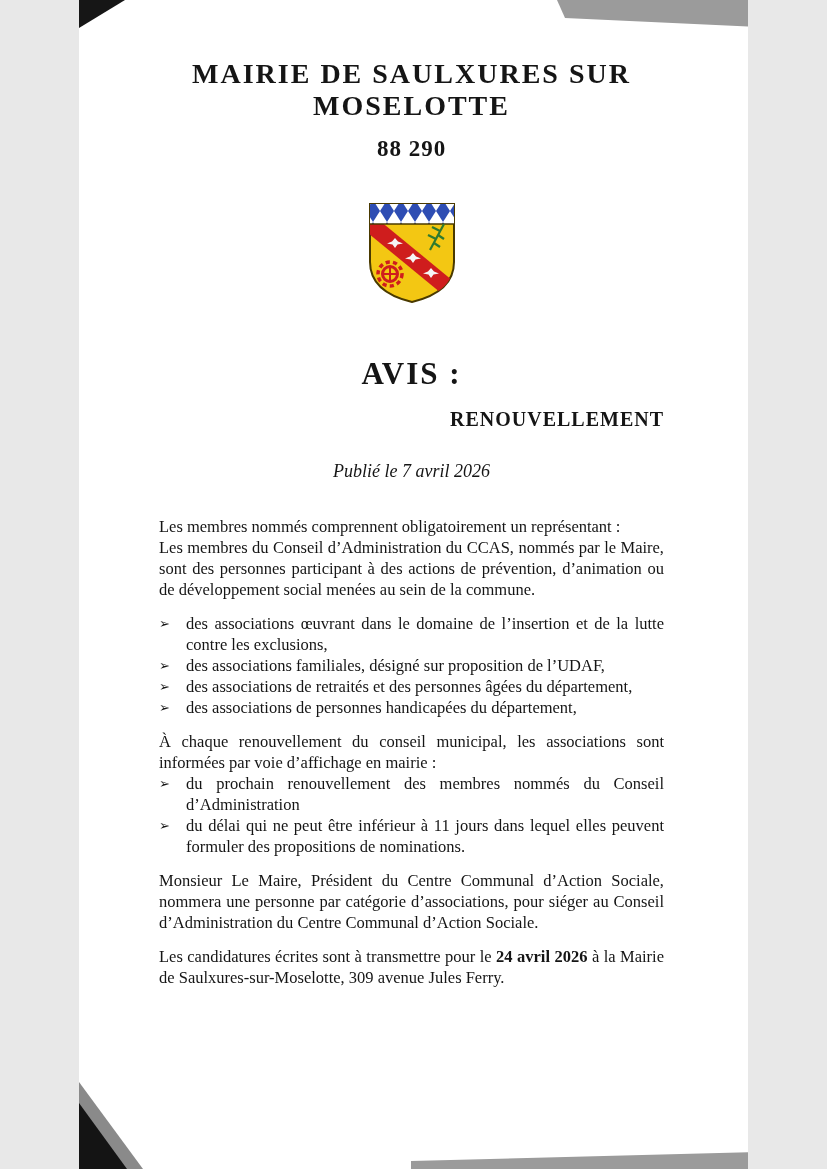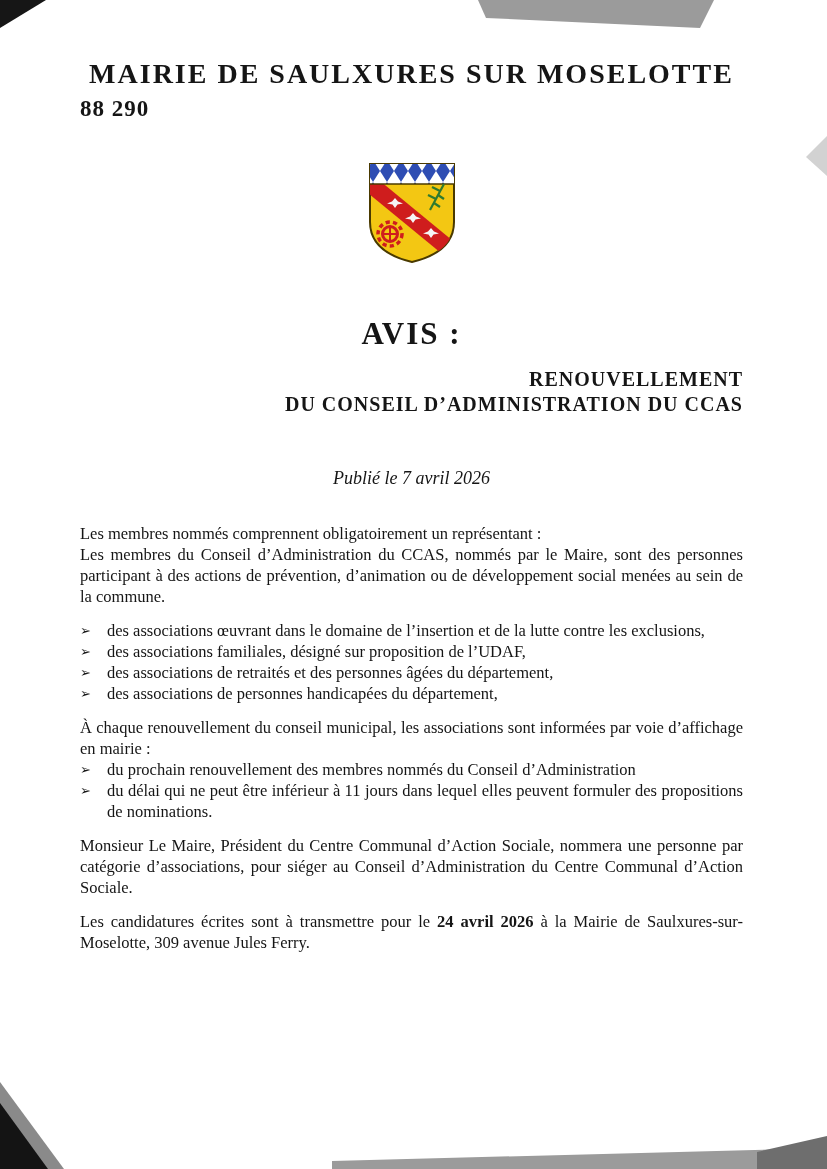--- a/index.html
+++ b/index.html
@@ -1,27 +1,27 @@
 <!DOCTYPE html>
 <html><head>
 <meta charset="utf-8">
 <style>
   html,body{margin:0;padding:0;background:#e8e8e8;}
   .page{
-    position:relative;width:827px;height:1169px;background:#ffffff;
+    position:relative;width:669px;height:1169px;background:#ffffff;
     font-family:"Liberation Serif",serif;color:#151515;overflow:hidden;
     margin:0 auto;
   }
   .content{position:absolute;left:80px;right:84px;top:58px;}
   .doc-title{margin:0;text-align:center;font-weight:bold;font-size:28px;letter-spacing:2px;}
-  .postal{margin:6px 0 0;font-weight:bold;font-size:23px;letter-spacing:1px;}
+  .postal{margin:14px 0 0;text-align:center;font-weight:bold;font-size:23px;letter-spacing:1px;}
   .arms-wrap{text-align:center;margin-top:38px;height:106px;}
   .avis{margin:50px 0 16px;text-align:center;font-weight:bold;font-size:31px;letter-spacing:2px;}
   .sub{margin:2px 0 0;text-align:right;font-weight:bold;font-size:20px;letter-spacing:1px;}
-  .published{margin:52px 0 0;text-align:center;font-style:italic;font-size:18px;}
+  .published{margin:30px 0 0;text-align:center;font-style:italic;font-size:18px;}
   .body-text{margin-top:34px;font-size:16.5px;line-height:21px;text-align:justify;}
   .para{margin:0 0 13px;}
   .para.intro{margin-bottom:0;}
   .list{margin:0 0 13px;}
   .bullet-item{display:flex;}
   .bullet{flex:0 0 27px;width:27px;font-family:"DejaVu Sans",sans-serif;font-size:13px;line-height:21px;}
   .bullet-text{flex:1;text-align:justify;}
   .artifacts{position:absolute;left:0;top:0;pointer-events:none;}
 </style>
 </head>
@@ -67,21 +67,20 @@
             <path d="M72,35 L78,39"></path>
             <path d="M70,39 L62,35"></path>
             <path d="M68,43 L74,47"></path>
           </g>
         </g>
       </svg>
     </div>
 
     <div class="avis">AVIS :</div>
     <div class="sub">RENOUVELLEMENT</div>
-    <div class="sub">DU CONSEIL D’ADMINISTRATION DU CCAS</div>
 
     <div class="published">Publié le 7 avril 2026</div>
 
     <div class="body-text">
 
 
       <p class="para intro">Les membres nommés comprennent obligatoirement un représentant :</p>
 
       <p class="para">Les membres du Conseil d’Administration du CCAS, nommés par le Maire, sont des personnes participant à des actions de prévention, d’animation ou de développement social menées au sein de la commune.</p>
       <div class="list">

